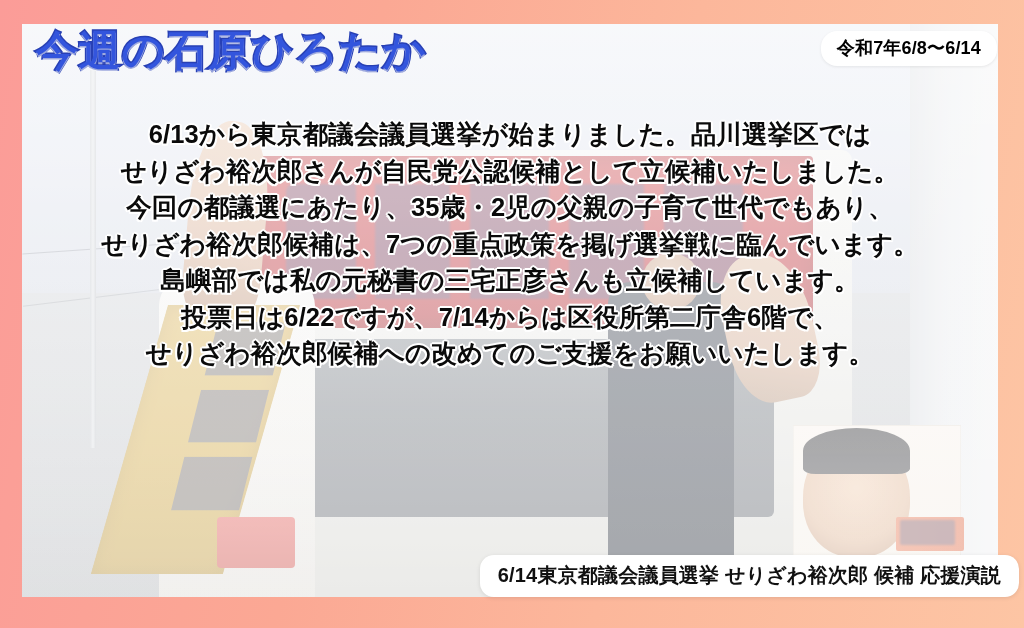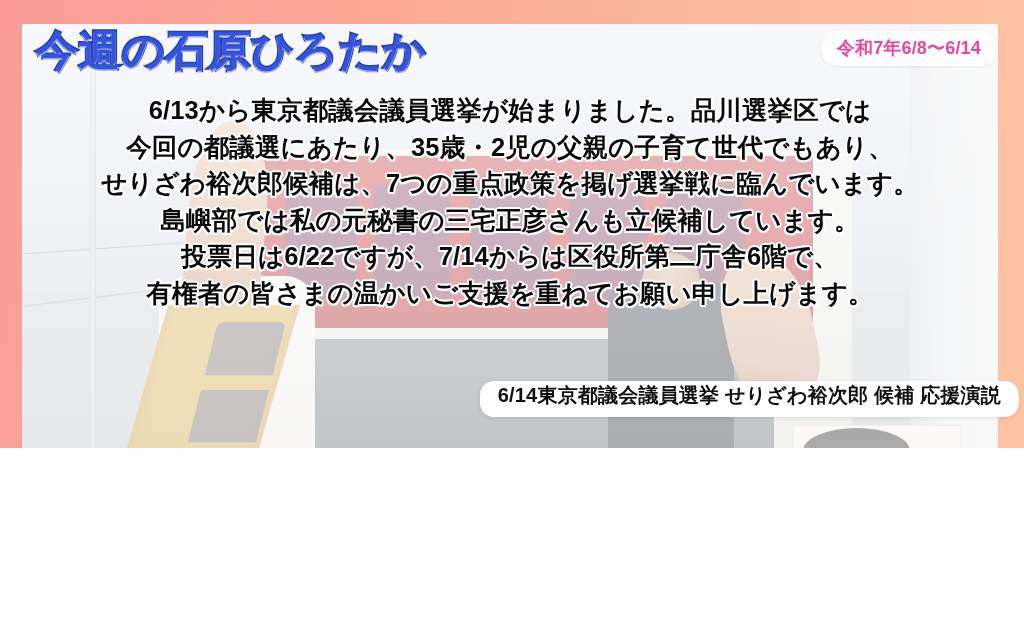--- a/index.html
+++ b/index.html
@@ -9,21 +9,21 @@
     background: #ffffff;
   }
   body {
     font-family: "Liberation Sans", "DejaVu Sans", sans-serif;
   }
 
   
   #poster {
     position: relative;
     width: 1024px;
-    height: 448px;
+    height: 628px;
     overflow: hidden;
     
     background: linear-gradient(100deg, #fb9c98 0%, #fba894 34%, #fcb79b 62%, #fdc5a4 100%);
   }
 
   
   #photo-panel {
     position: absolute;
     left: 22px;
     top: 24px;
@@ -217,31 +217,31 @@
   
   #date-badge {
     position: absolute;
     right: 27px;
     top: 31px;
     background: #ffffff;
     border-radius: 16px;
     padding: 5px 16px 6px;
     font-size: 18px;
     font-weight: 700;
-    color: #ec4899;
+    color: #000000;
     letter-spacing: .01em;
     white-space: nowrap;
     box-shadow: 0 1px 3px rgba(0,0,0,.08);
   }
 
   
   #body-copy {
     position: absolute;
     left: 22px;
-    top: 92px;
+    top: 116px;
     width: 976px;
     text-align: center;
   }
   #body-copy .line {
     font-size: 25.5px;
     font-weight: 700;
     color: #0a0a0a;
     line-height: 36.5px;
     letter-spacing: .005em;
     white-space: nowrap;
@@ -252,21 +252,21 @@
        1.5px -1.5px 0 #ffffff, -1.5px -1.5px 0 #ffffff;
   }
 
   
   #caption-pill {
     position: absolute;
     right: 5px;
     bottom: 31px;
     background: #ffffff;
     border-radius: 14px;
-    padding: 1px 18px 8px;
+    padding: 7px 18px 8px;
     font-size: 20px;
     font-weight: 700;
     color: #101010;
     letter-spacing: .01em;
     white-space: nowrap;
     box-shadow: 0 1px 4px rgba(0,0,0,.10);
   }
 </style>
 </head>
 <body>
@@ -300,22 +300,23 @@
     <div class="ph" id="photo-wash"></div>
     <div class="ph" id="photo-blur-veil"></div>
   </div>
 
   <div id="headline">今週の石原ひろたか</div>
 
   <div id="date-badge">令和7年6/8〜6/14</div>
 
   <div id="body-copy">
       <div class="line">6/13から東京都議会議員選挙が始まりました。品川選挙区では</div>
+      <div class="line">せりざわ裕次郎さんが自民党公認候補として立候補いたしました。</div>
       <div class="line">今回の都議選にあたり、35歳・2児の父親の子育て世代でもあり、</div>
       <div class="line">せりざわ裕次郎候補は、7つの重点政策を掲げ選挙戦に臨んでいます。</div>
       <div class="line">島嶼部では私の元秘書の三宅正彦さんも立候補しています。</div>
       <div class="line">投票日は6/22ですが、7/14からは区役所第二庁舎6階で、</div>
-      <div class="line">有権者の皆さまの温かいご支援を重ねてお願い申し上げます。</div>
+      <div class="line">せりざわ裕次郎候補への改めてのご支援をお願いいたします。</div>
     </div>
 
   <div id="caption-pill">6/14東京都議会議員選挙 せりざわ裕次郎 候補 応援演説</div>
 
 </div>
 
 </body></html>

